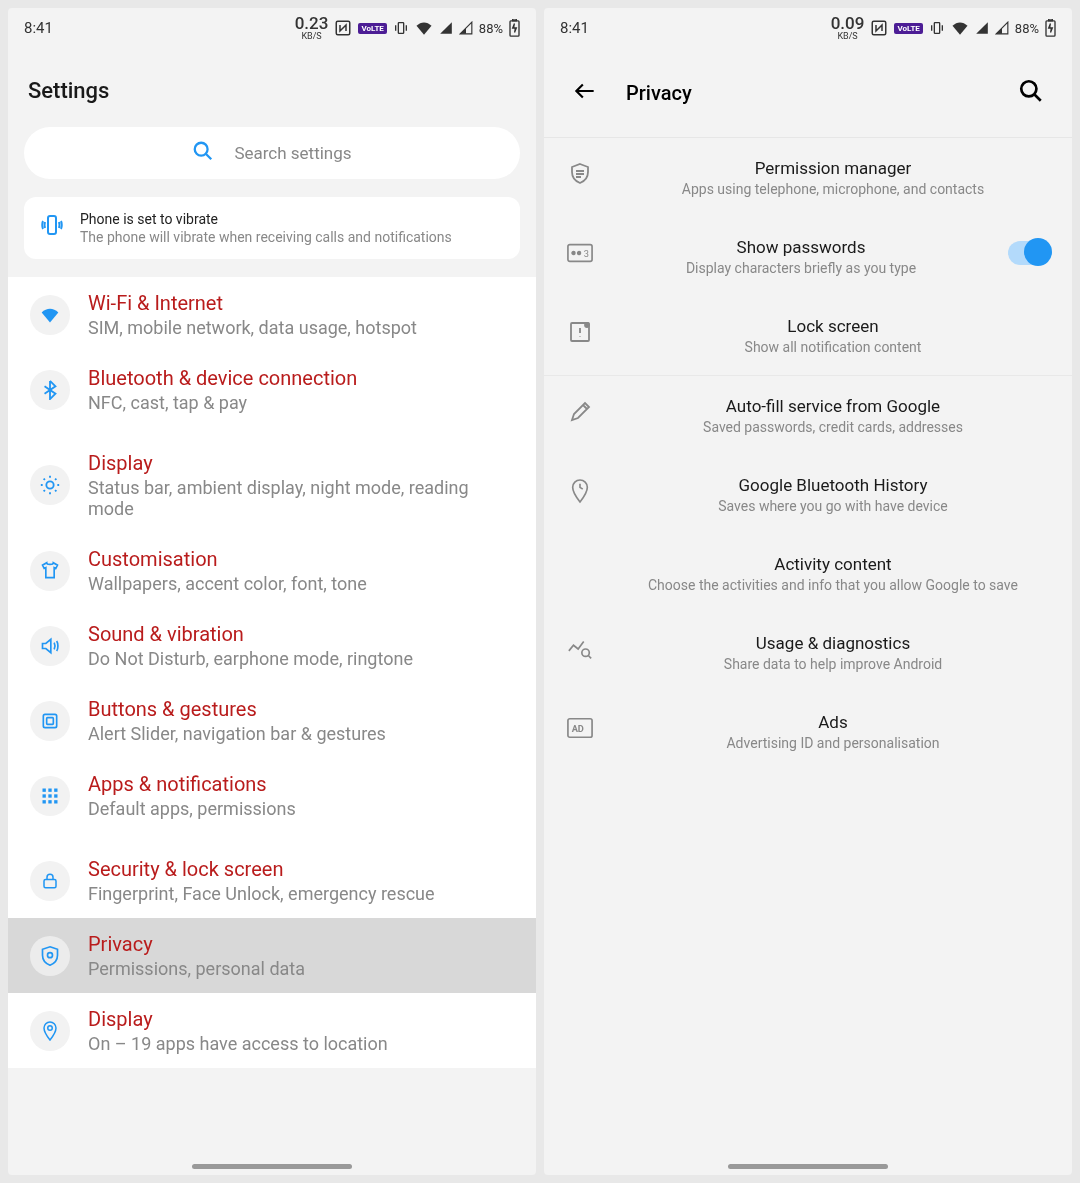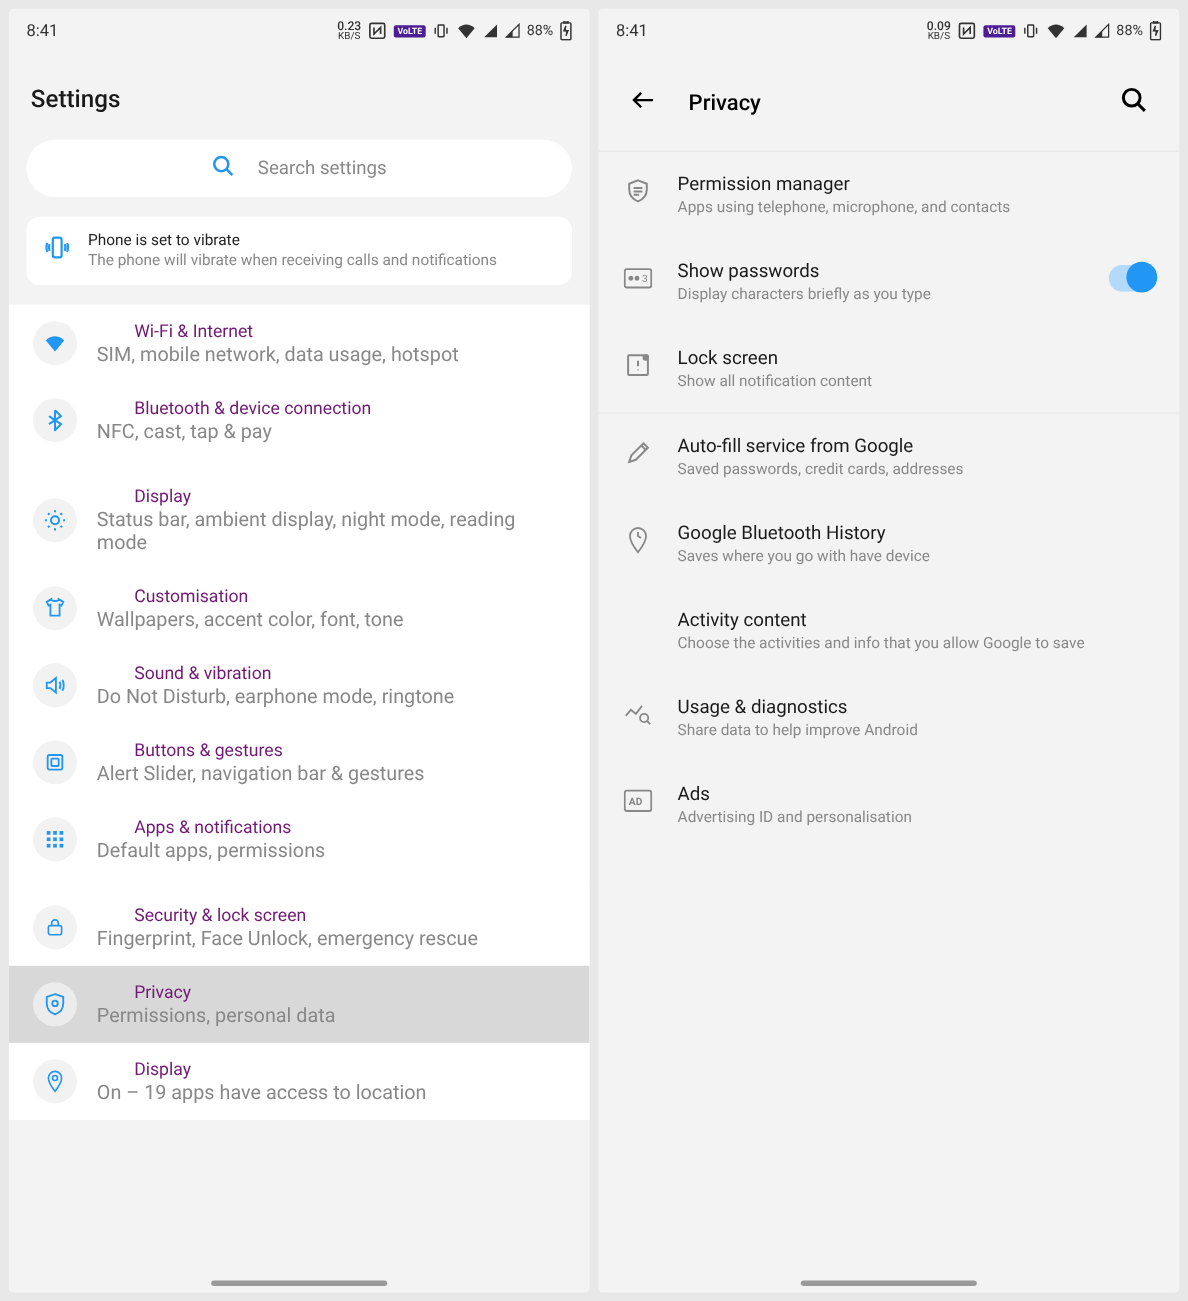--- a/index.html
+++ b/index.html
@@ -31,21 +31,21 @@
     color: #333;
   }
   .status-left { font-size: 15px; }
   .status-right {
     display: flex;
     align-items: center;
     gap: 6px;
     font-size: 12px;
   }
   .kbs { font-size: 9px; line-height: 1; text-align: center; }
-  .kbs-val { font-size: 11px; font-weight: 500; }
+  .kbs-val { font-size: 17px; font-weight: 500; }
   .status-icon { display: inline-flex; align-items: center; }
   .volte-badge {
     background: #4c1d95;
     color: #fff;
     font-size: 8px;
     font-weight: bold;
     padding: 1px 3px;
     border-radius: 2px;
   }
   .battery-pct { font-size: 13px; }
@@ -106,21 +106,21 @@
     border-radius: 50%;
     background: #f2f2f2;
     display: flex;
     align-items: center;
     justify-content: center;
     color: #2196f3;
     flex-shrink: 0;
   }
   .setting-item.highlighted .icon-circle { background: #ececec; }
   .setting-text { flex: 1; }
-  .setting-title { font-size: 16px; color: #701a75; margin-bottom: 2px; margin-left: 34px; }
+  .setting-title { font-size: 20px; color: #b91c1c; margin-bottom: 2px; }
   .setting-sub { font-size: 18px; color: #888; }
 
   
   .app-bar {
     height: 90px;
     display: flex;
     align-items: center;
     padding: 0 20px;
     border-bottom: 1px solid #e6e6e6;
   }
@@ -131,20 +131,21 @@
   .privacy-list { }
   .privacy-group {
     border-bottom: 1px solid #e8e8e8;
   }
   .privacy-item {
     display: flex;
     align-items: flex-start;
     gap: 22px;
     padding: 20px 22px;
     cursor: pointer;
+    text-align: center;
   }
   .privacy-icon {
     width: 28px;
     height: 28px;
     color: #888;
     flex-shrink: 0;
     display: flex;
     align-items: center;
     justify-content: center;
     margin-top: 2px;

